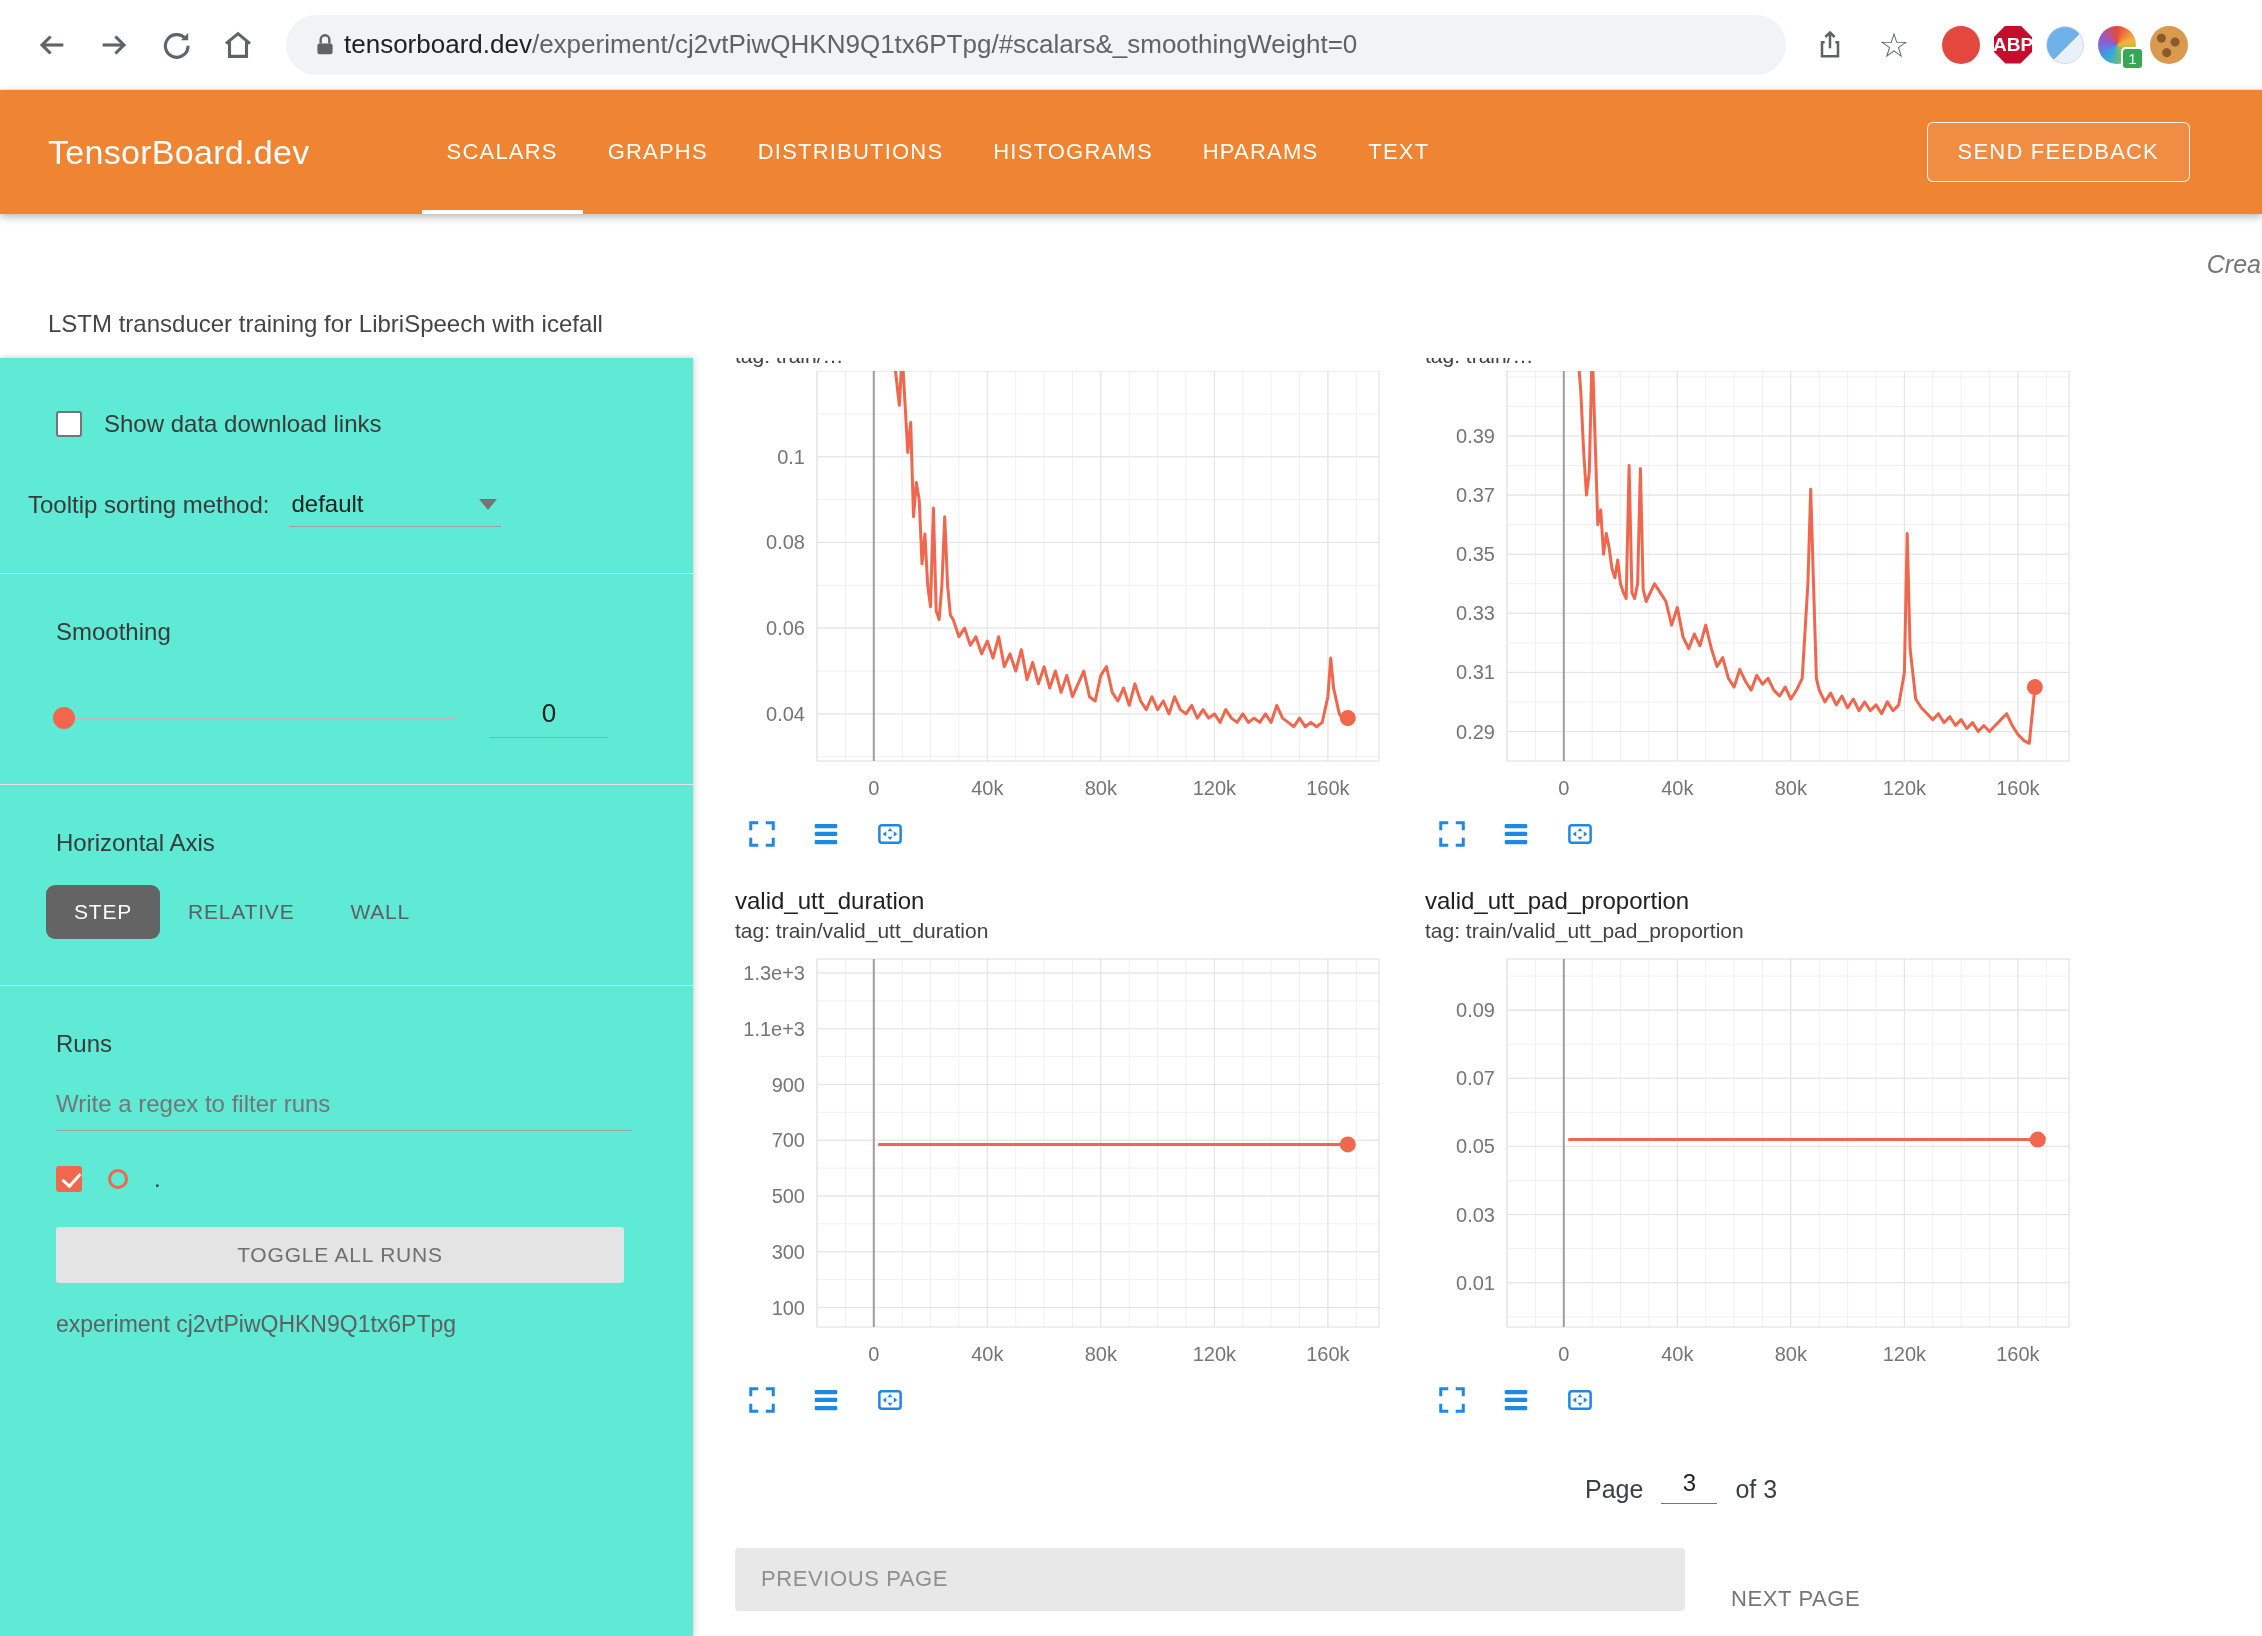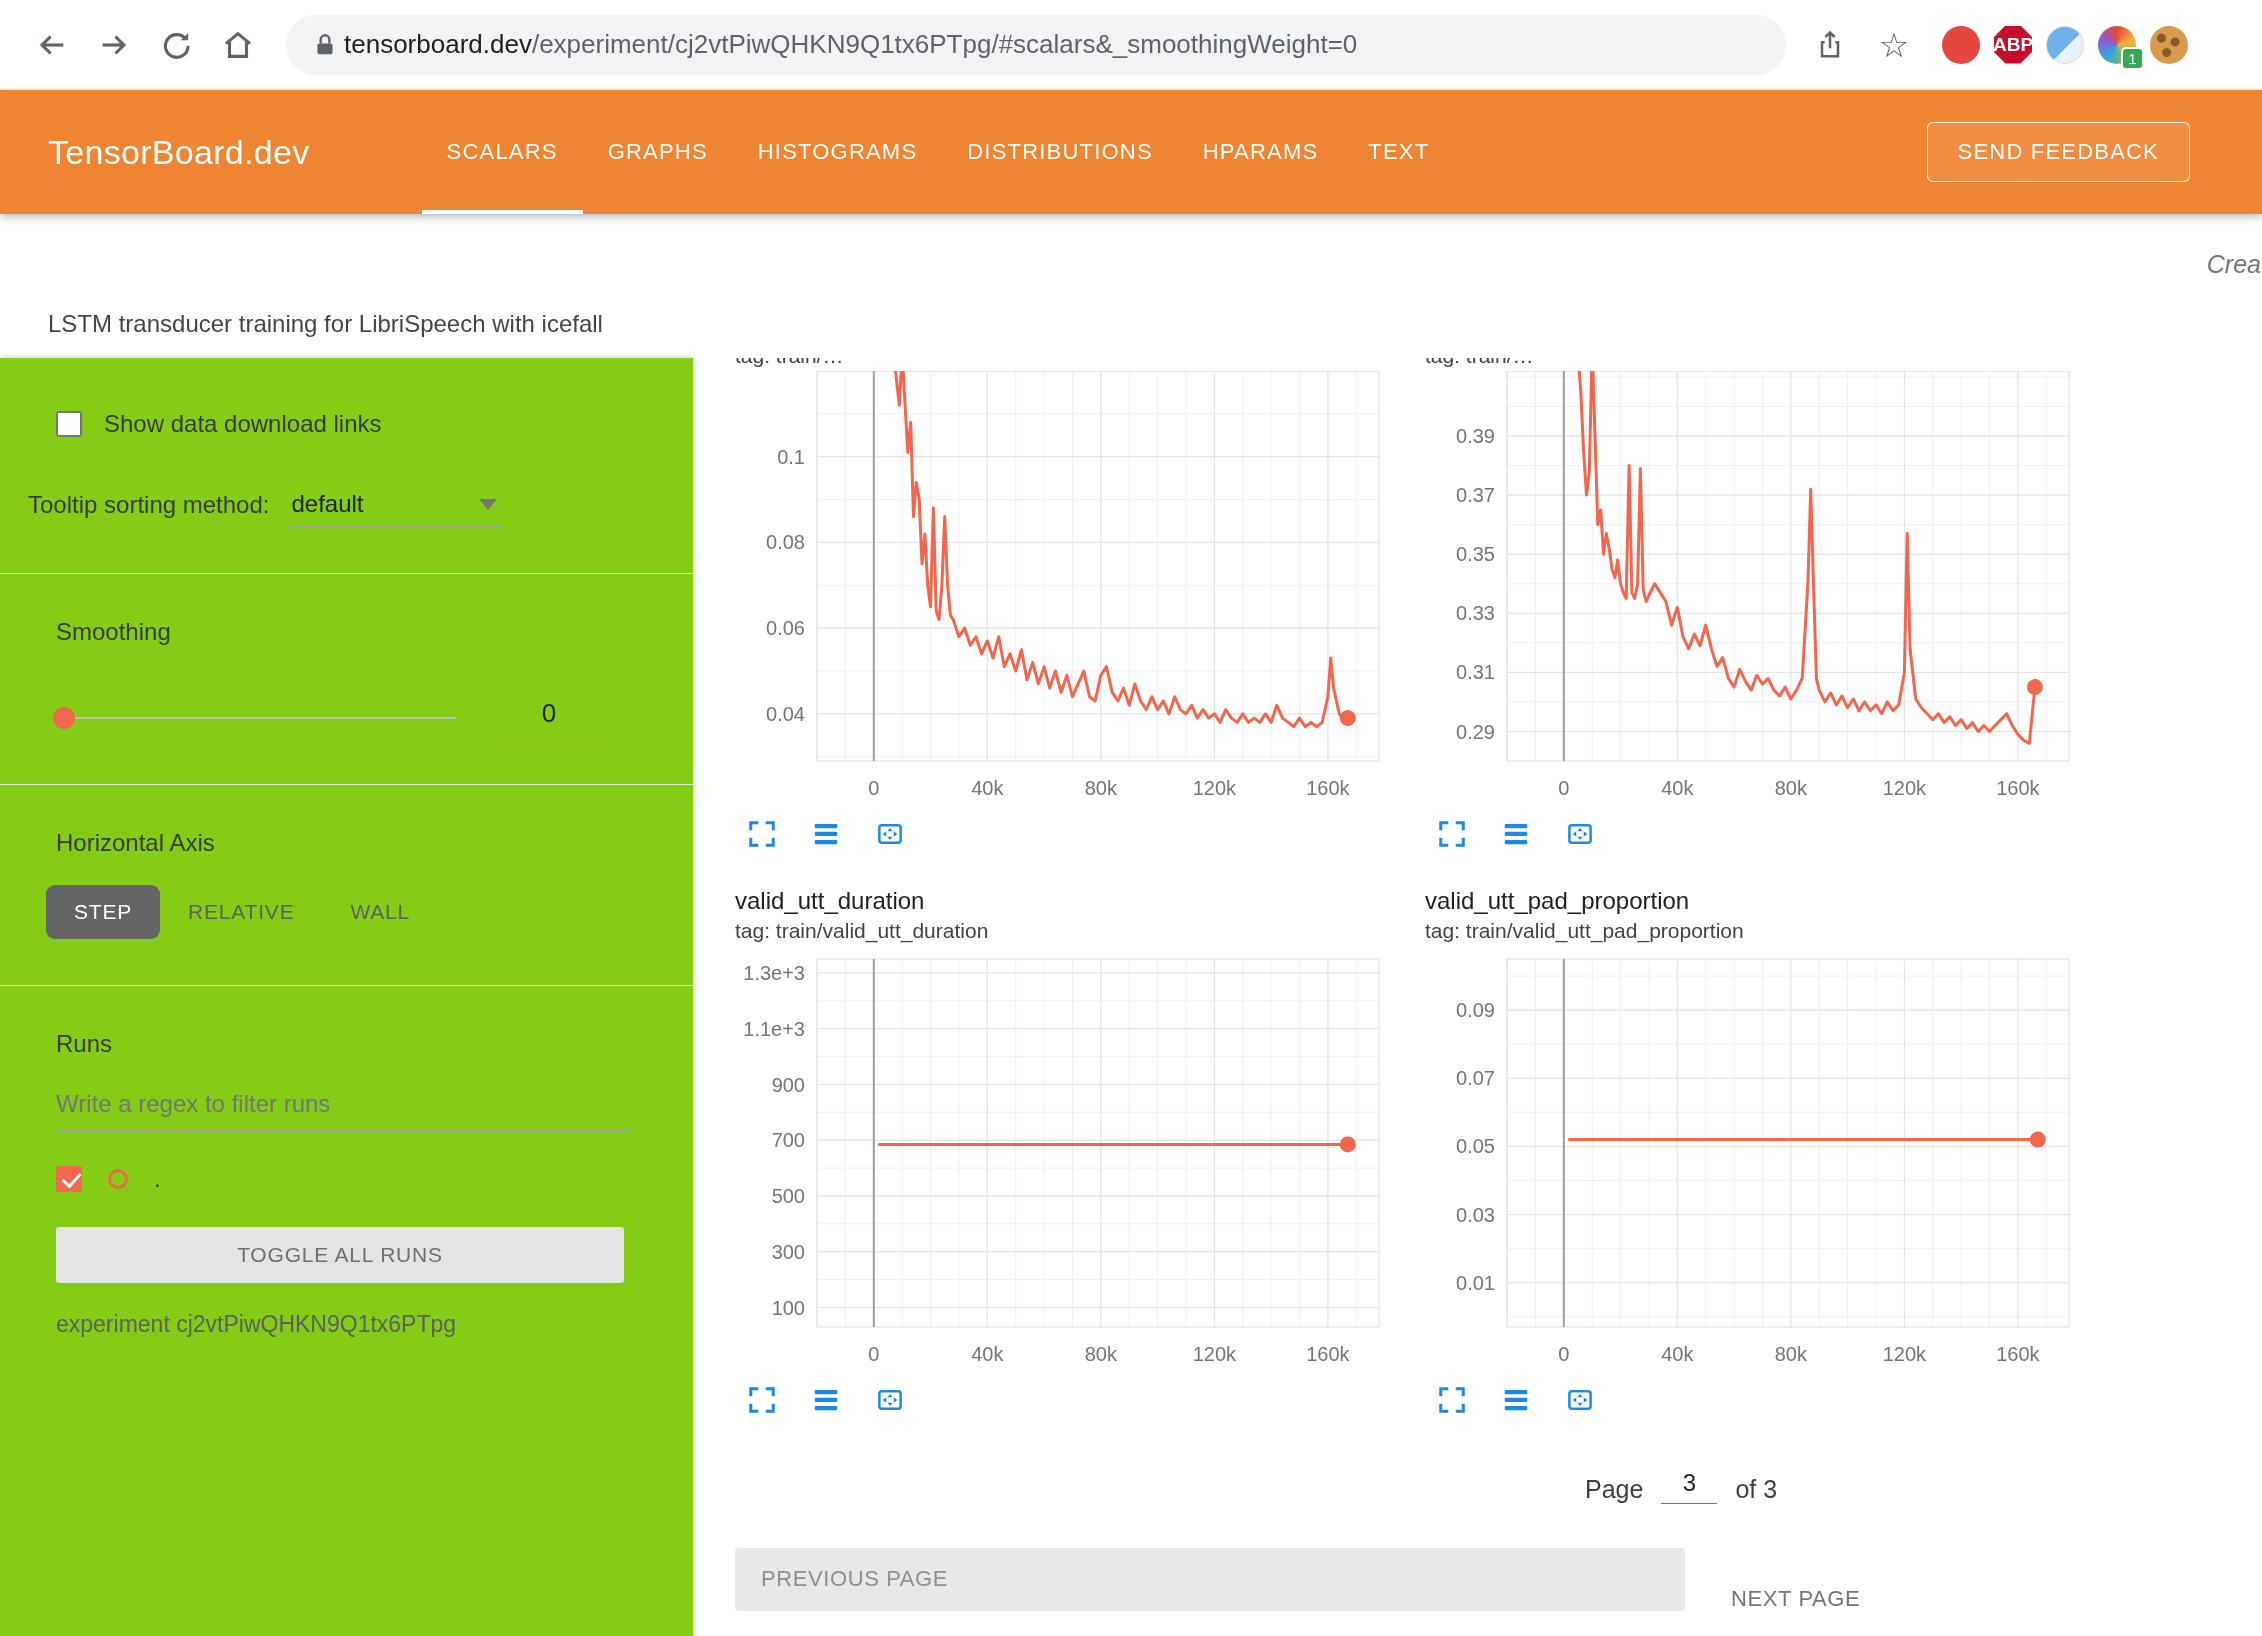--- a/index.html
+++ b/index.html
@@ -48,21 +48,21 @@
                   background:rgba(255,255,255,.08); color:#fff; font-size:22px;
                   letter-spacing:1.2px; display:flex; align-items:center; }
 
   
   .subheader { height:144px; position:relative; background:#fff; }
   .crea-text { position:absolute; top:36px; right:1px; font-style:italic; color:#757575; font-size:25px; }
   .desc-text { position:absolute; left:48px; top:96px; font-size:24px; color:#454545; }
 
   
   .content { display:flex; height:1278px; background:#fff; }
-  .sidebar { flex:0 0 693px; background:#84cc16; position:relative; z-index:3;
+  .sidebar { flex:0 0 693px; background:#5eead4; position:relative; z-index:3;
              box-shadow:2px 0 6px rgba(0,0,0,0.14), 0 -2px 4px rgba(0,0,0,0.06);
              padding-top:52px; }
   .cb-row { display:flex; align-items:center; gap:22px; margin:0 75px 26px 56px;
             font-size:24px; color:#3a3a3a; }
   .checkbox { width:26px; height:26px; border:2px solid #757575; border-radius:3px;
               position:relative; flex:0 0 auto; background:#fff; }
   .checkbox.checked { background:#616161; border-color:#616161; }
   .checkbox.checked::after { content:""; position:absolute; left:8px; top:1px; width:8px;
               height:15px; border:solid #fff; border-width:0 3px 3px 0; transform:rotate(42deg); }
   .checkbox.orange { background:#f0674e; border-color:#f0674e; }
@@ -179,22 +179,22 @@
     </div>
     <div class="ext-icon ext-cookie"></div>
   </div>
 </div>
 
 <header class="tb-header">
   <div class="tb-logo">TensorBoard.dev</div>
   <nav class="tb-nav">
     <div class="tb-nav-item active">SCALARS</div>
     <div class="tb-nav-item">GRAPHS</div>
+    <div class="tb-nav-item">DISTRIBUTIONS</div>
     <div class="tb-nav-item">HISTOGRAMS</div>
-    <div class="tb-nav-item">DISTRIBUTIONS</div>
     <div class="tb-nav-item">HPARAMS</div>
     <div class="tb-nav-item">TEXT</div>
   </nav>
   <div class="feedback-btn">SEND FEEDBACK</div>
 </header>
 
 <div class="subheader">
   <div class="crea-text">Crea</div>
   <div class="desc-text">LSTM transducer training for LibriSpeech with icefall</div>
 </div>

